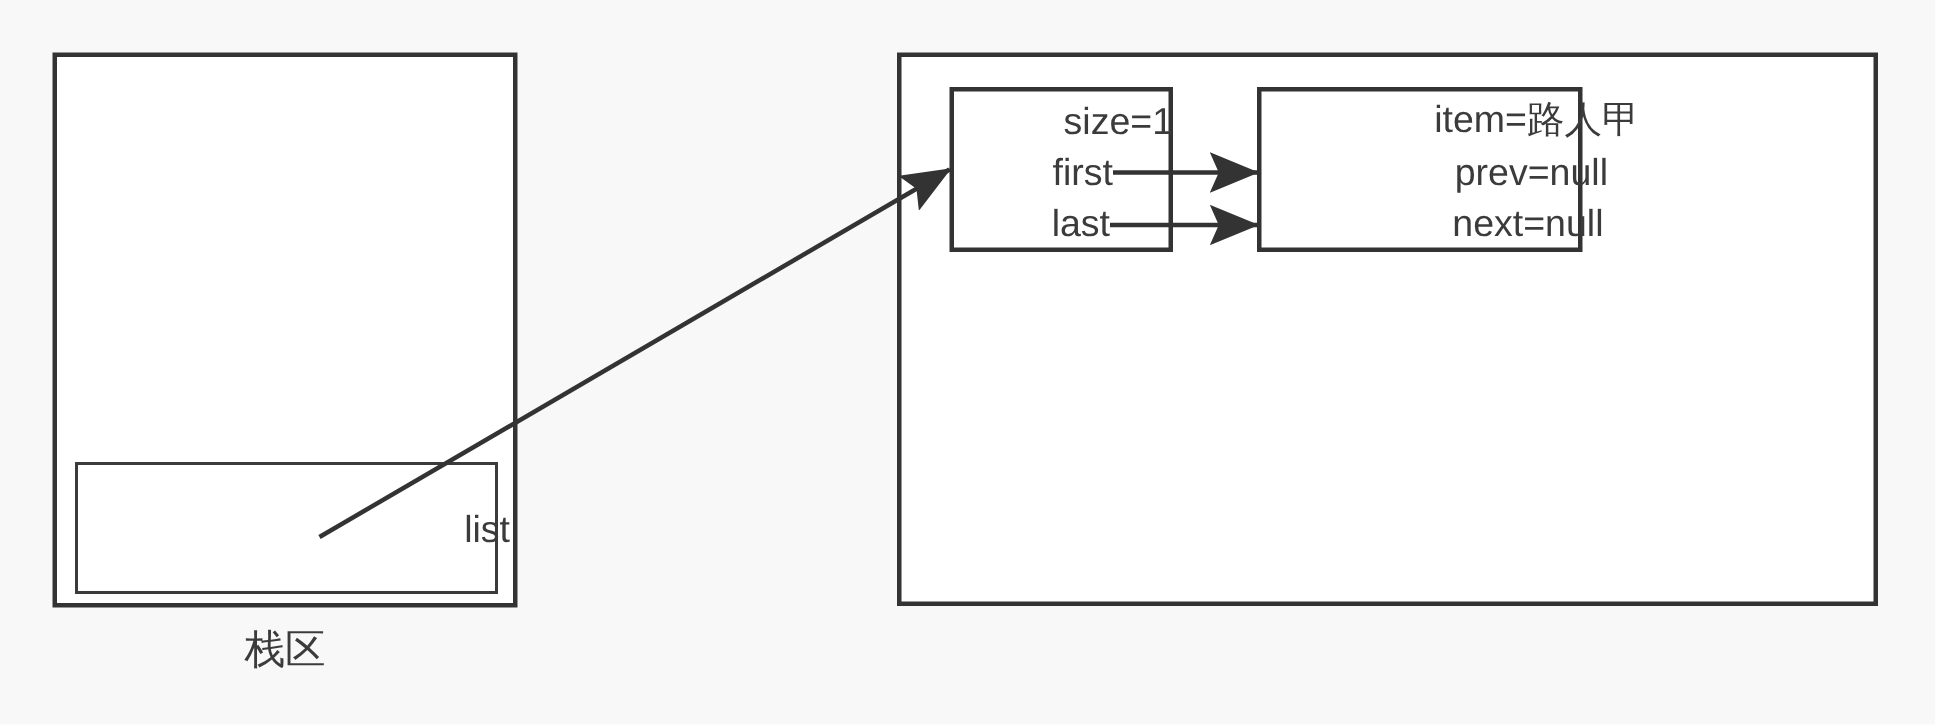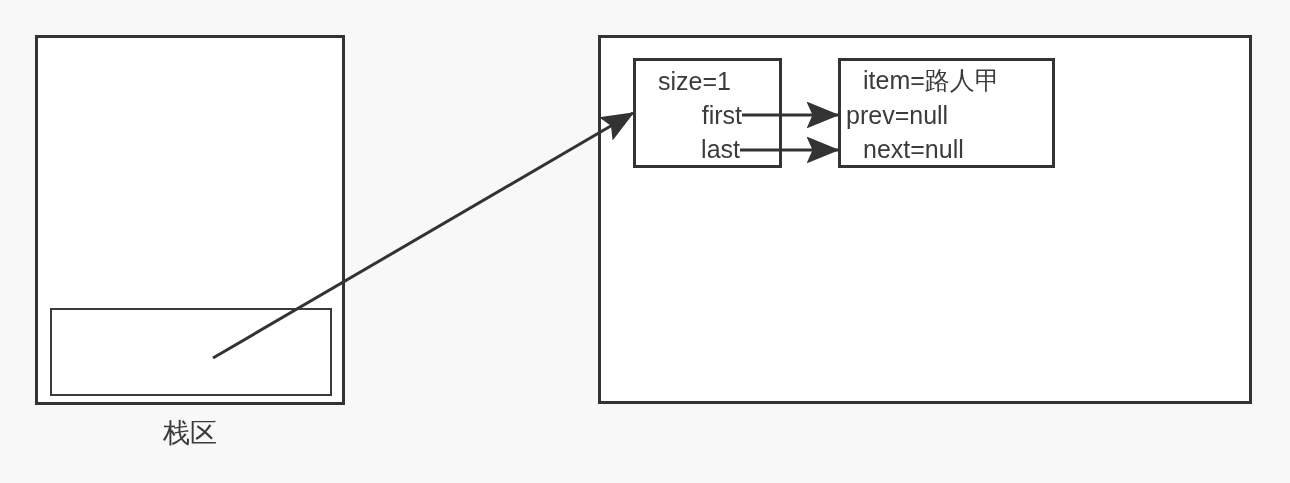--- a/index.html
+++ b/index.html
@@ -42,59 +42,60 @@
     line-height: 32px;
     white-space: nowrap;
   }
   .txt {
     position: absolute;
     color: #3b3b3b;
     font-size: 25px;
     line-height: 32px;
     white-space: nowrap;
   }
-  .txt.center { text-align: left; margin-left: 25px; }
+  .txt.center { text-align: right; }
   .txt.right  { text-align: right; }
   .svg-layer {
     position: absolute;
     left: 0;
     top: 0;
     width: 1290px;
     height: 483px;
     overflow: visible;
     pointer-events: none;
   }
 </style>
 </head>
 <body>
 
 <div id="canvas" style="width: 1290px; height: 483px; background: rgb(248, 248, 248);">
 
   <div class="region-box" style="left:35px; top:35px; width:310px; height:370px;"></div>
 
   <div class="var-box" style="left:50px; top:308px; width:282px; height:88px;"></div>
 
+  <div class="txt center" style="left:40px; top:337px; width:300px;">list</div>
 
   <div class="region-label" style="left:40px; top:417px; width:300px;">栈区</div>
 
   <div class="region-box" style="left:598px; top:35px; width:654px; height:369px;"></div>
 
   <div class="node-box" style="left:633px; top:58px; width:149px; height:110px;"></div>
 
   <div class="txt center" style="left:633px; top:65px; width:149px;">size=1</div>
 
   <div class="txt right" style="left:633px; top:99px; width:109px;">first</div>
 
   <div class="txt right" style="left:633px; top:133px; width:107px;">last</div>
 
   <div class="node-box" style="left:838px; top:58px; width:217px; height:110px;"></div>
 
   <div class="txt center" style="left:838px; top:64px; width:255px;">item=路人甲</div>
 
-  <div class="txt center" style="left:821px; top:99px; width:222px;">prev=null</div>
+  <div class="txt center" style="left:850px; top:99px; width:222px;">prev=null</div>
 
   <div class="txt center" style="left:838px; top:133px; width:231px;">next=null</div>
 
 
   <svg class="svg-layer" viewBox="0 0 1290 483" xmlns="http://www.w3.org/2000/svg">
     <defs>
       <marker id="ah" markerWidth="11" markerHeight="9" refX="10.5" refY="4.5" orient="auto" markerUnits="strokeWidth">
         <path d="M0,0 L11,4.5 L0,9 L2,4.5 Z" fill="#333333"></path>
       </marker>
     </defs>

